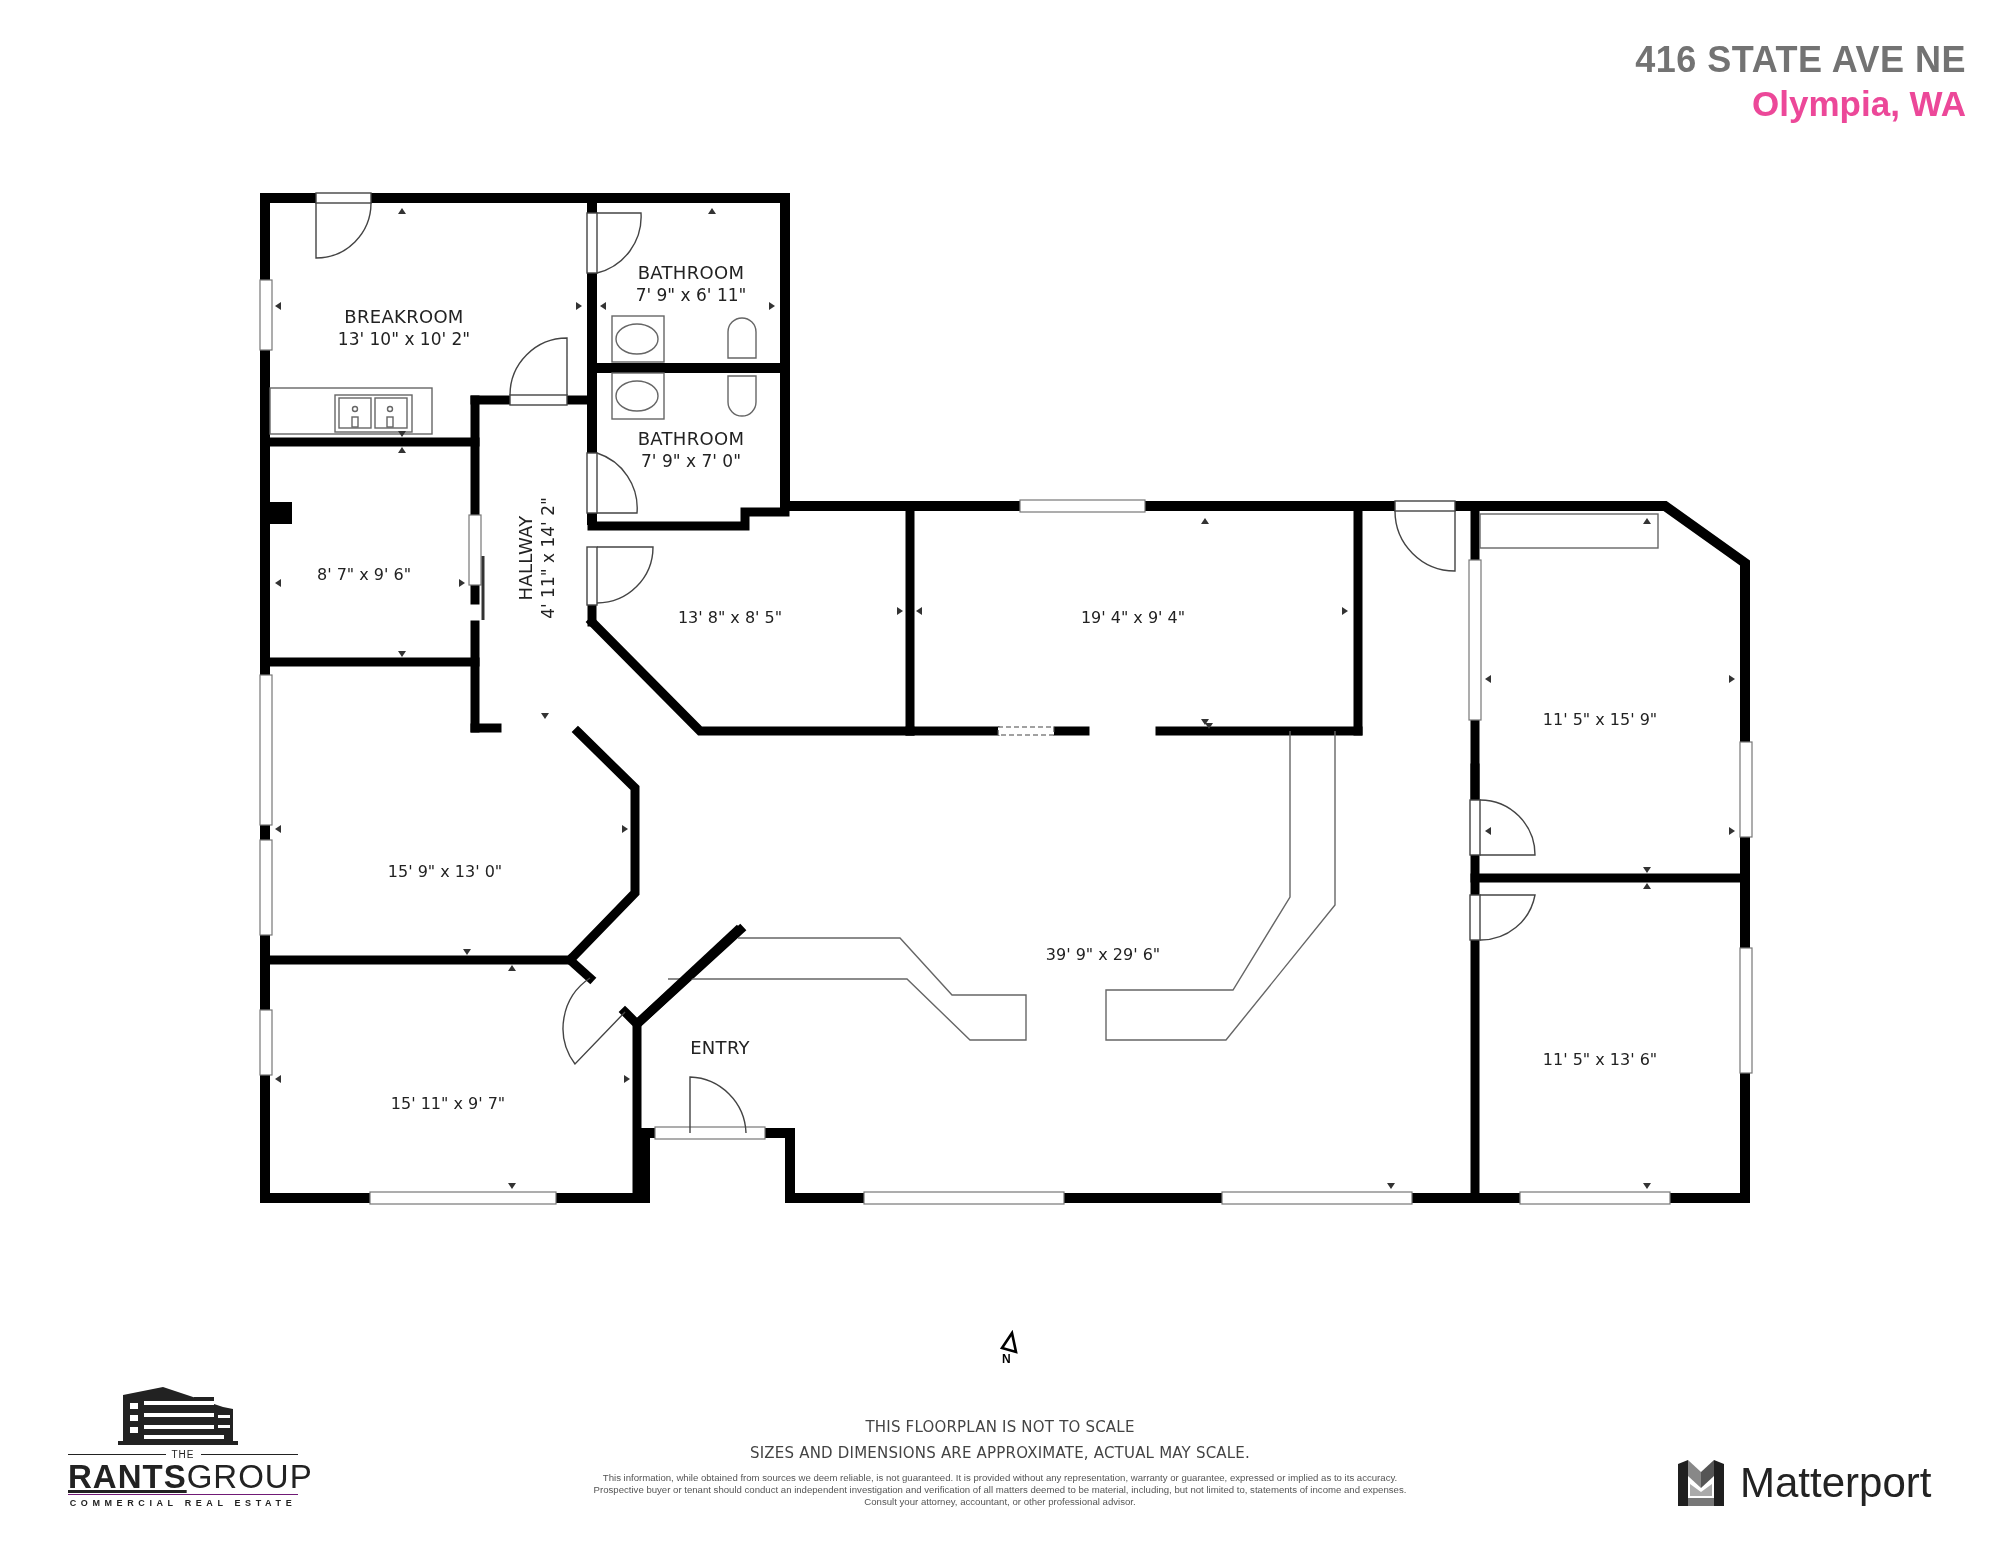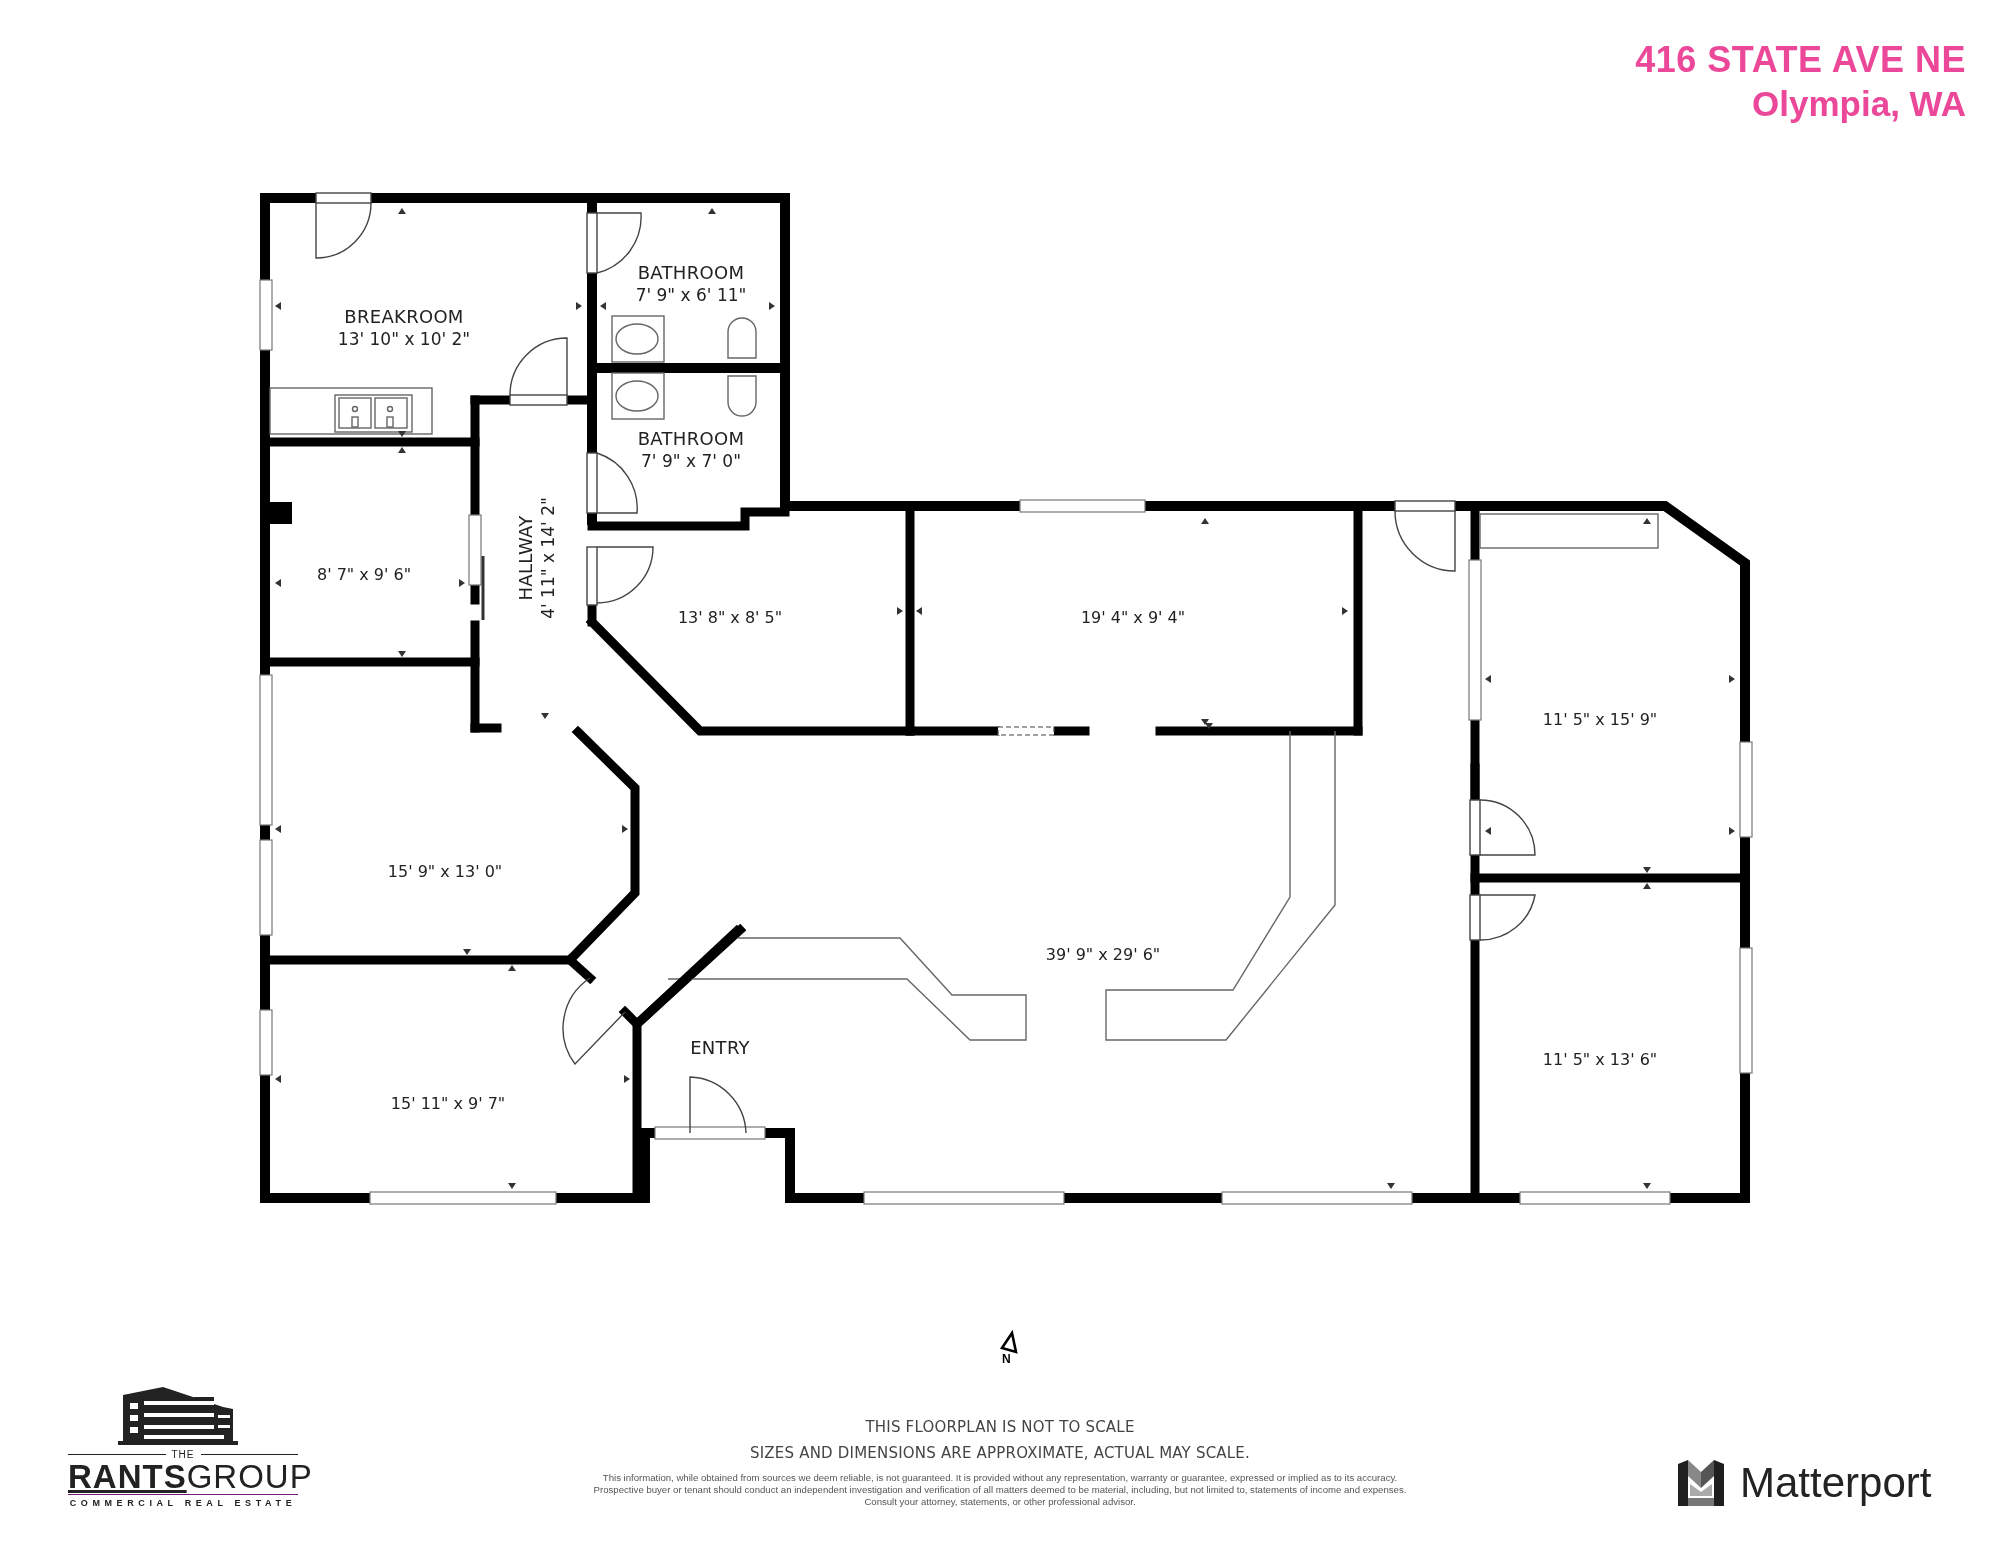--- a/index.html
+++ b/index.html
@@ -1,20 +1,20 @@
 <!DOCTYPE html>
 <html><head>
 <meta charset="utf-8">
 <style>
   html, body { margin: 0; padding: 0; background: #ffffff; }
   body { width: 2000px; height: 1545px; position: relative; overflow: hidden;
          font-family: "Liberation Sans", "DejaVu Sans", sans-serif; color: #3a3a3a; }
   .abs { position: absolute; }
   #address { right: 34px; top: 38px; text-align: right; }
-  #address .street { font-weight: bold; font-size: 36px; color: #ec4899; letter-spacing: 0.5px; line-height: 44px; }
+  #address .street { font-weight: bold; font-size: 36px; color: #737373; letter-spacing: 0.5px; line-height: 44px; }
   #address .city { font-size: 35px; color: #ec4899; line-height: 44px; font-weight: bold; }
   svg#plan { position: absolute; left: 0; top: 0; }
   .room-label { position: absolute; font-family: "DejaVu Sans", sans-serif; font-size: 17px; color: #222;
                 text-align: center; transform: translate(-50%, -50%); white-space: nowrap; line-height: 22px; }
   .room-label .name { font-size: 18px; letter-spacing: 0.3px; }
   .room-label.dim-only .dim { font-size: 16px; }
   .vertical { transform: translate(-50%, -50%) rotate(-90deg); }
   #disclaimer { left: 0; width: 2000px; top: 1414px; text-align: center; color: #444; }
   #disclaimer .big { font-family: "DejaVu Sans", sans-serif; font-size: 15px; line-height: 26px; letter-spacing: 0.2px; }
   #disclaimer .small { font-size: 9.6px; line-height: 12px; color: #555; margin-top: 6px; }
@@ -233,21 +233,21 @@
   </svg>
   <div style="position:absolute; left:6px; top:22px; font-size:12px; font-weight:bold; color:#000;">N</div>
 </div>
 
 <div id="disclaimer" class="abs">
   <div class="big">THIS FLOORPLAN IS NOT TO SCALE</div>
   <div class="big">SIZES AND DIMENSIONS ARE APPROXIMATE, ACTUAL MAY SCALE.</div>
   <div class="small">
     <div>This information, while obtained from sources we deem reliable, is not guaranteed. It is provided without any representation, warranty or guarantee, expressed or implied as to its accuracy.</div>
     <div>Prospective buyer or tenant should conduct an independent investigation and verification of all matters deemed to be material, including, but not limited to, statements of income and expenses.</div>
-    <div>Consult your attorney, statements, or other professional advisor.</div>
+    <div>Consult your attorney, accountant, or other professional advisor.</div>
   </div>
 </div>
 
 <div id="rants" class="abs">
   <svg width="230" height="60" viewBox="0 0 230 60">
     <g fill="#222">
       <polygon points="55,10 95,2 155,22 165,24 165,58 55,58"></polygon>
       <rect x="50" y="56" width="120" height="4"></rect>
     </g>
     <g fill="#fff">

